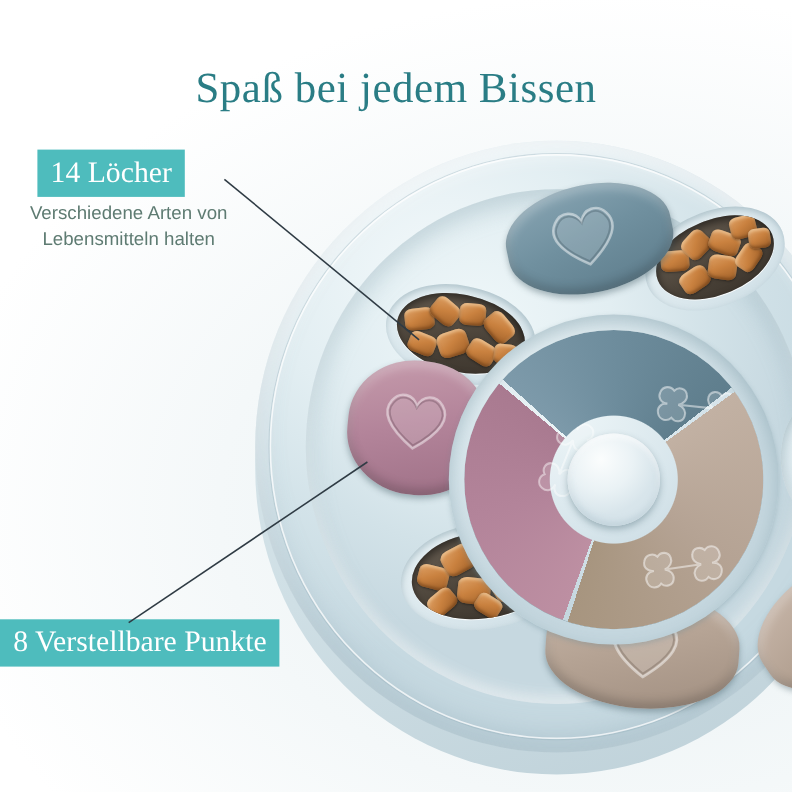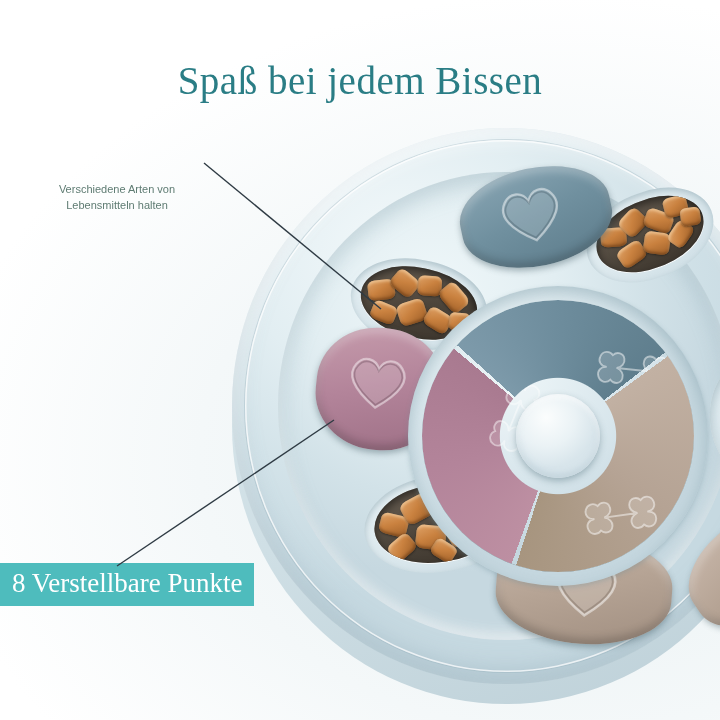--- a/index.html
+++ b/index.html
@@ -94,21 +94,21 @@
   .tag{
     position:absolute;color:#ffffff;
     font-family:"Liberation Serif", serif;
     font-size:27px;line-height:1;
     padding:7px 12px 9px 12px;
     background:#4ebcbd;
     white-space:nowrap;
   }
   .sub{
     position:absolute;color:#5e7b72;
-    font-size:11px;line-height:1.42;text-align:center;white-space:pre-line;
+    font-size:17px;line-height:1.42;text-align:center;white-space:pre-line;
   }
   .leader{position:absolute;overflow:visible;}
   .leader line{stroke:#2f3b44;stroke-width:1.4;}
 </style>
 </head>
 <body>
 
 <div id="stage">
 
   <div id="product">
@@ -220,20 +220,21 @@
                  C39 114 47 119 55 116 C64 113 66 102 59 96 C66 90 64 79 55 77 C48 75 41 80 39 88
                  L39 34 C41 42 48 47 55 45 C64 43 66 32 59 26 C66 20 64 9 55 6 C47 3 39 8 39 18 Z" transform="scale(0.62) translate(22,8)" fill="rgba(255,255,255,.16)" stroke="rgba(255,255,255,.48)" stroke-width="3"></path>
       </svg>
 
       <div class="hub"></div>
     </div>
   </div>
 
   <div id="title">Spaß bei jedem Bissen</div>
 
+  <div class="tag" style="left:34px;top:136px;">14 Löcher</div>
   <div class="sub" style="left:6px;top:182px;width:222px;">Verschiedene Arten von
 Lebensmitteln halten</div>
 
   <div class="tag" style="left:0px;top:563px;">8 Verstellbare Punkte</div>
 
   <svg class="leader" style="left:0;top:0;" width="720" height="720">
     <line x1="204" y1="163" x2="381" y2="309"></line>
   </svg>
   <svg class="leader" style="left:0;top:0;" width="720" height="720">
     <line x1="117" y1="566" x2="334" y2="420"></line>

